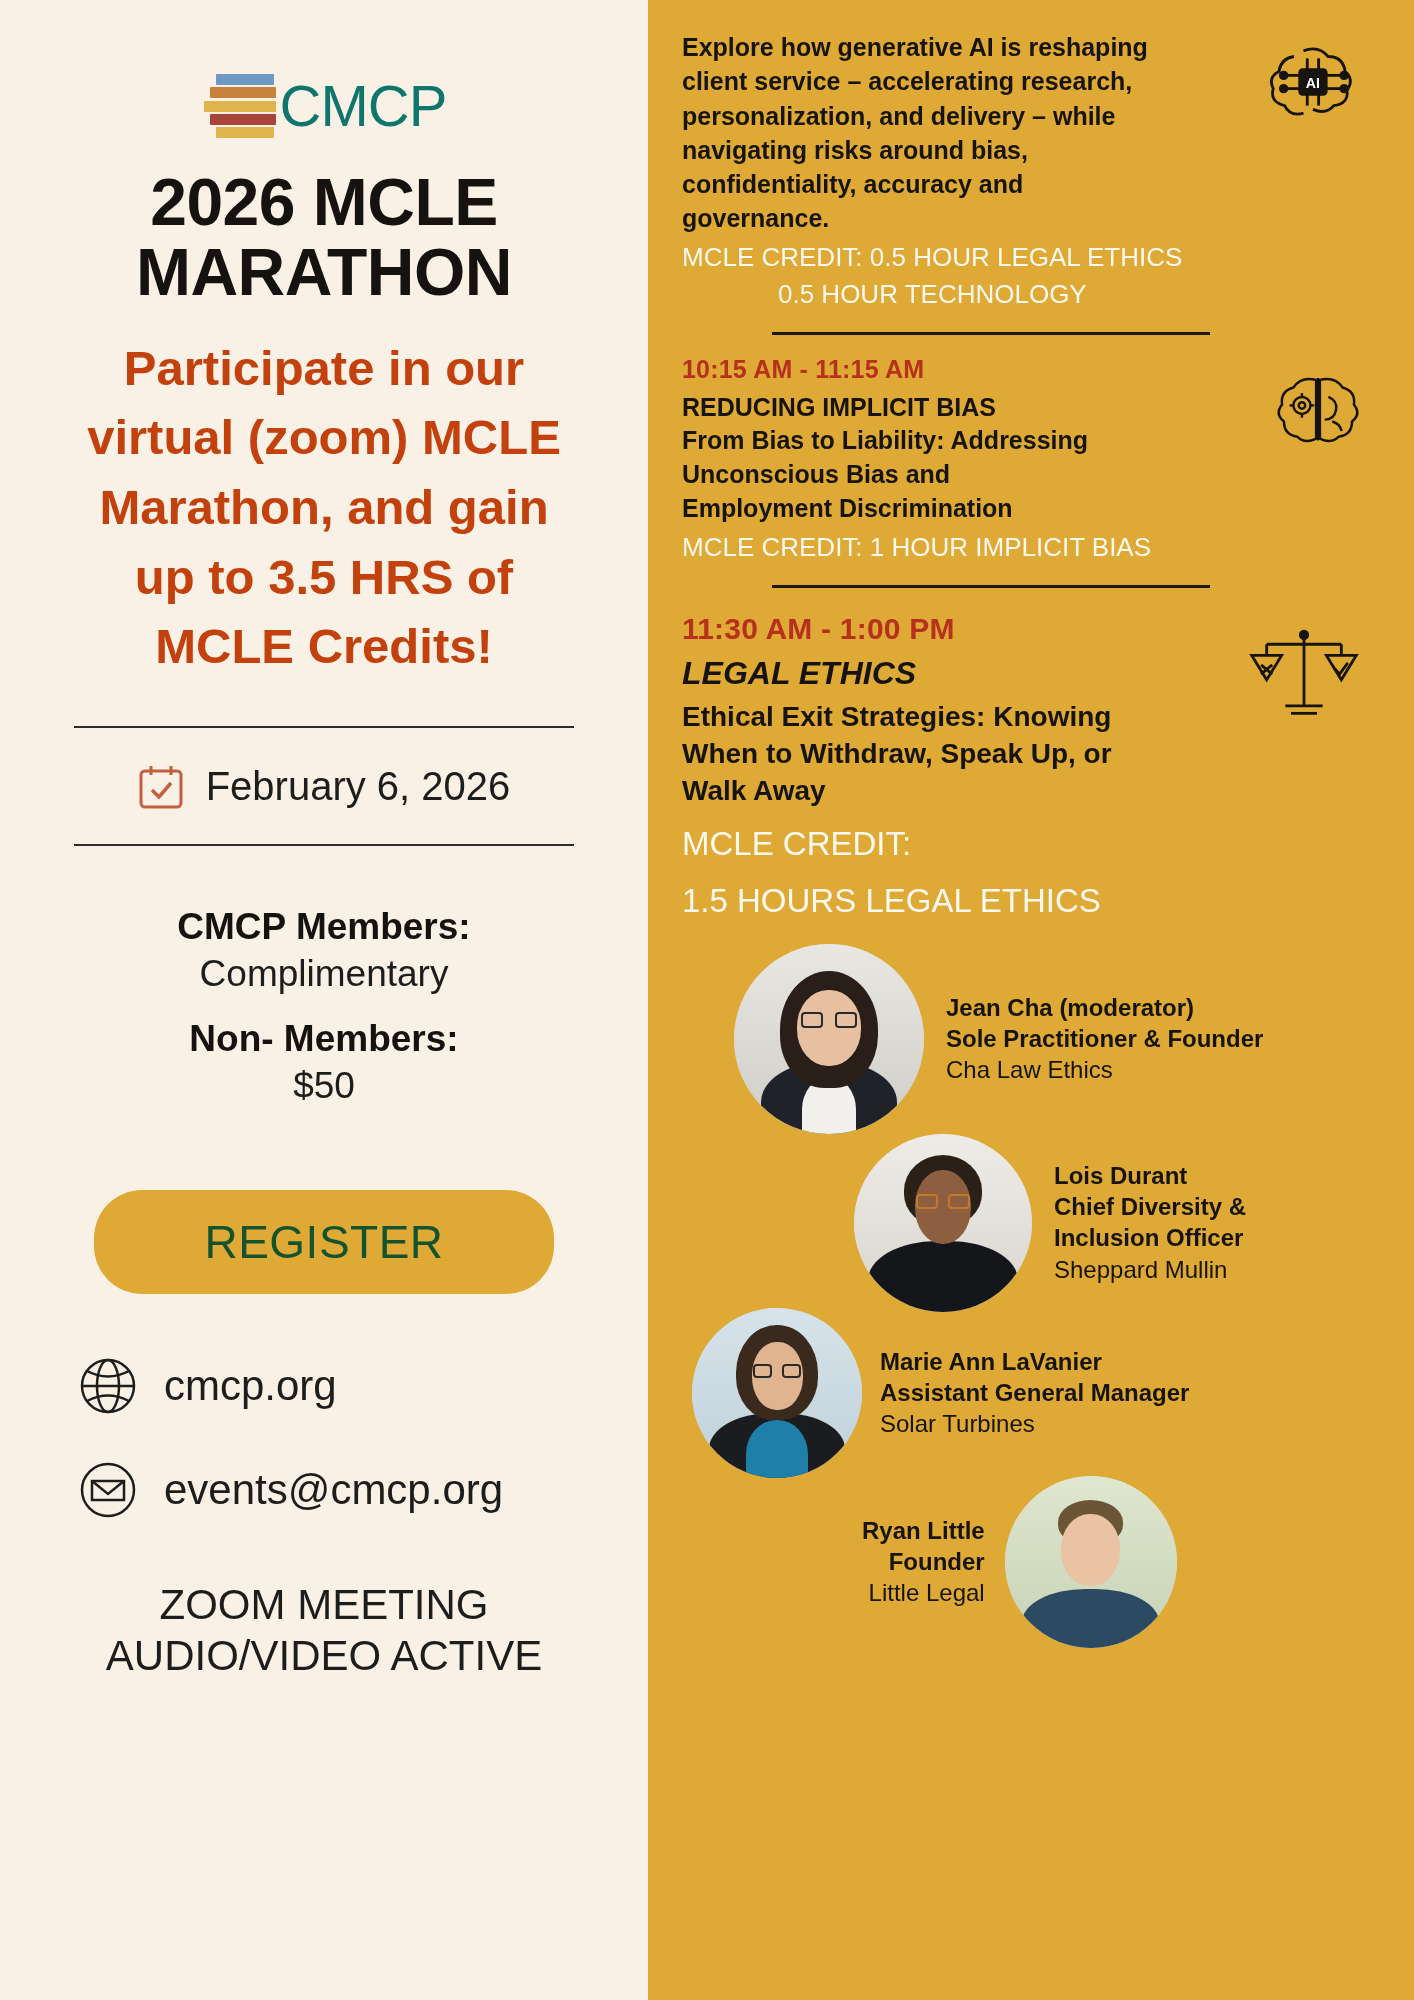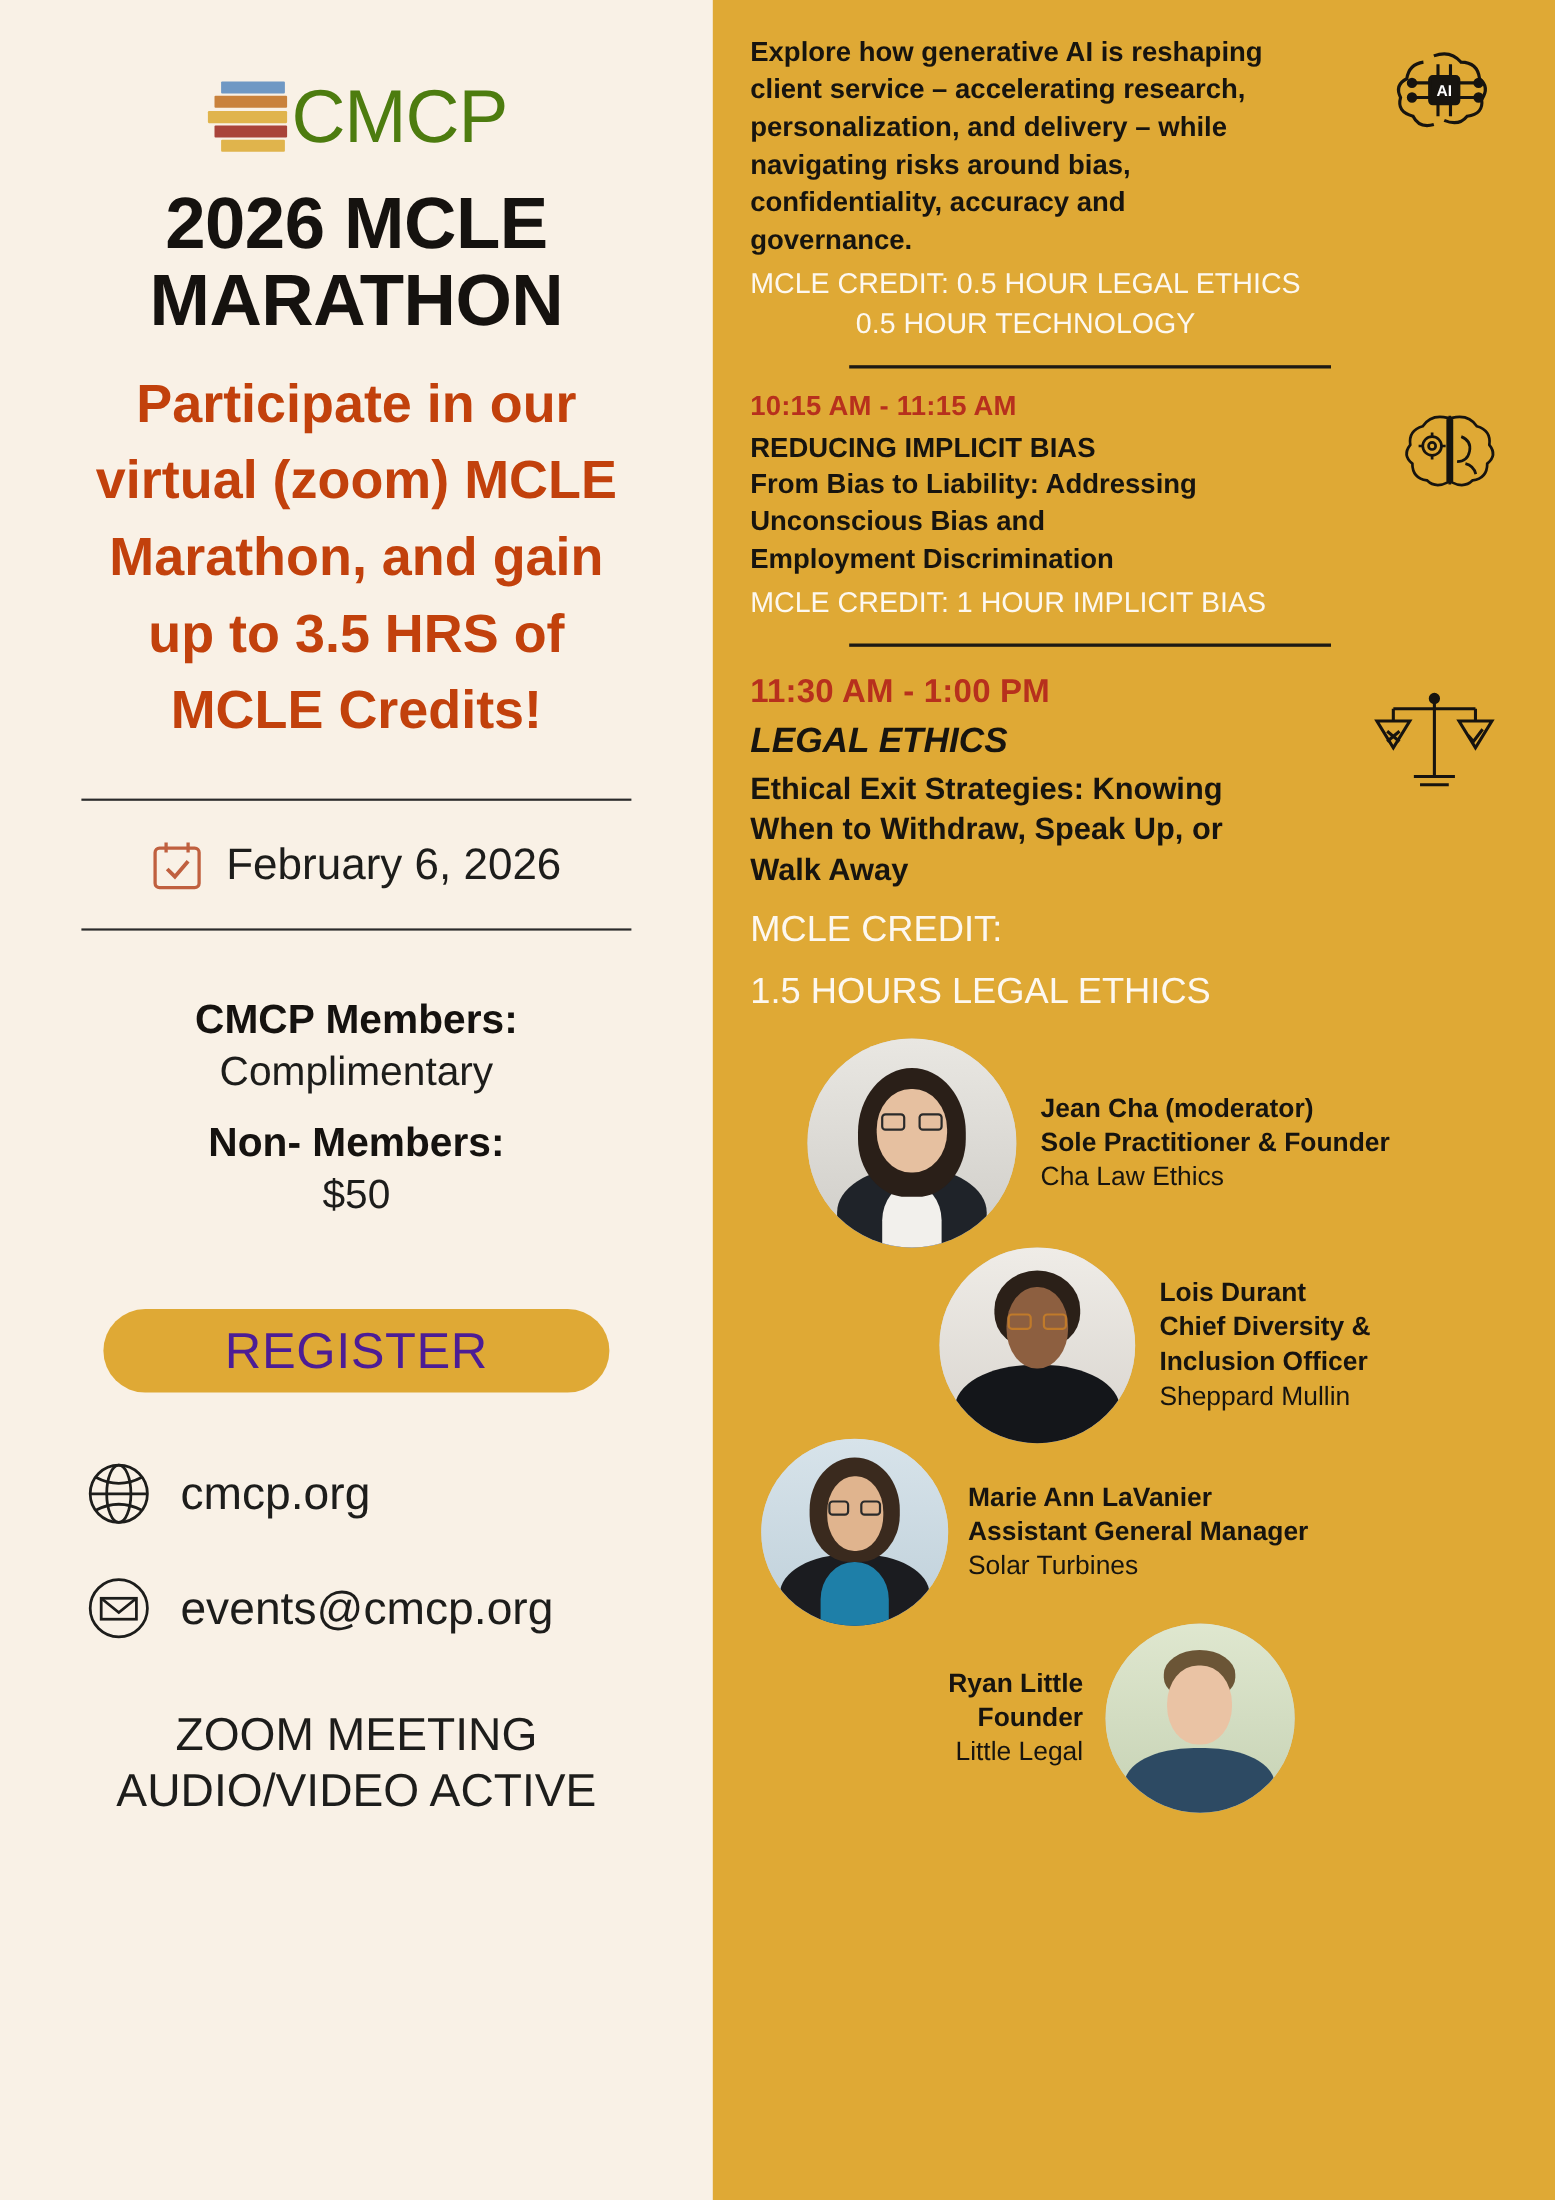--- a/index.html
+++ b/index.html
@@ -45,23 +45,23 @@
     display: block;
     height: 11px;
     border-radius: 1px;
   }
   .bar1 { background: #6f98c4; width: 58px; margin-left: 14px;}
   .bar2 { background: #c9823c; width: 66px; margin-left: 8px;}
   .bar3 { background: #e0b44c; width: 72px; margin-left: 2px;}
   .bar4 { background: #a9443a; width: 66px; margin-left: 8px;}
   .bar5 { background: #e0b44c; width: 58px; margin-left: 14px;}
   .logo-text {
-    font-size: 68px;
+    font-size: 58px;
     letter-spacing: -1px;
-    color: #4d7c0f;
+    color: #0f766e;
     font-weight: 400;
     line-height: 1;
     font-family: "Liberation Sans", sans-serif;
   }
   .title {
     font-size: 66px;
     font-weight: bold;
     color: #15120f;
     text-align: center;
     line-height: 1.06;
@@ -100,25 +100,25 @@
   }
   .price-normal {
     font-size: 37px;
     color: #1d1d1b;
     line-height: 1.3;
     margin-bottom: 18px;
   }
   .register-btn {
     margin-top: 62px;
     width: 460px;
-    height: 76px;
+    height: 104px;
     background: #dfa935;
     border-radius: 48px;
     border: none;
-    color: #4c1d95;
+    color: #14532d;
     font-size: 46px;
     font-weight: 400;
     letter-spacing: 0.5px;
     cursor: pointer;
     font-family: "Liberation Sans", sans-serif;
   }
   .contact-row {
     display: flex;
     align-items: center;
     gap: 26px;

